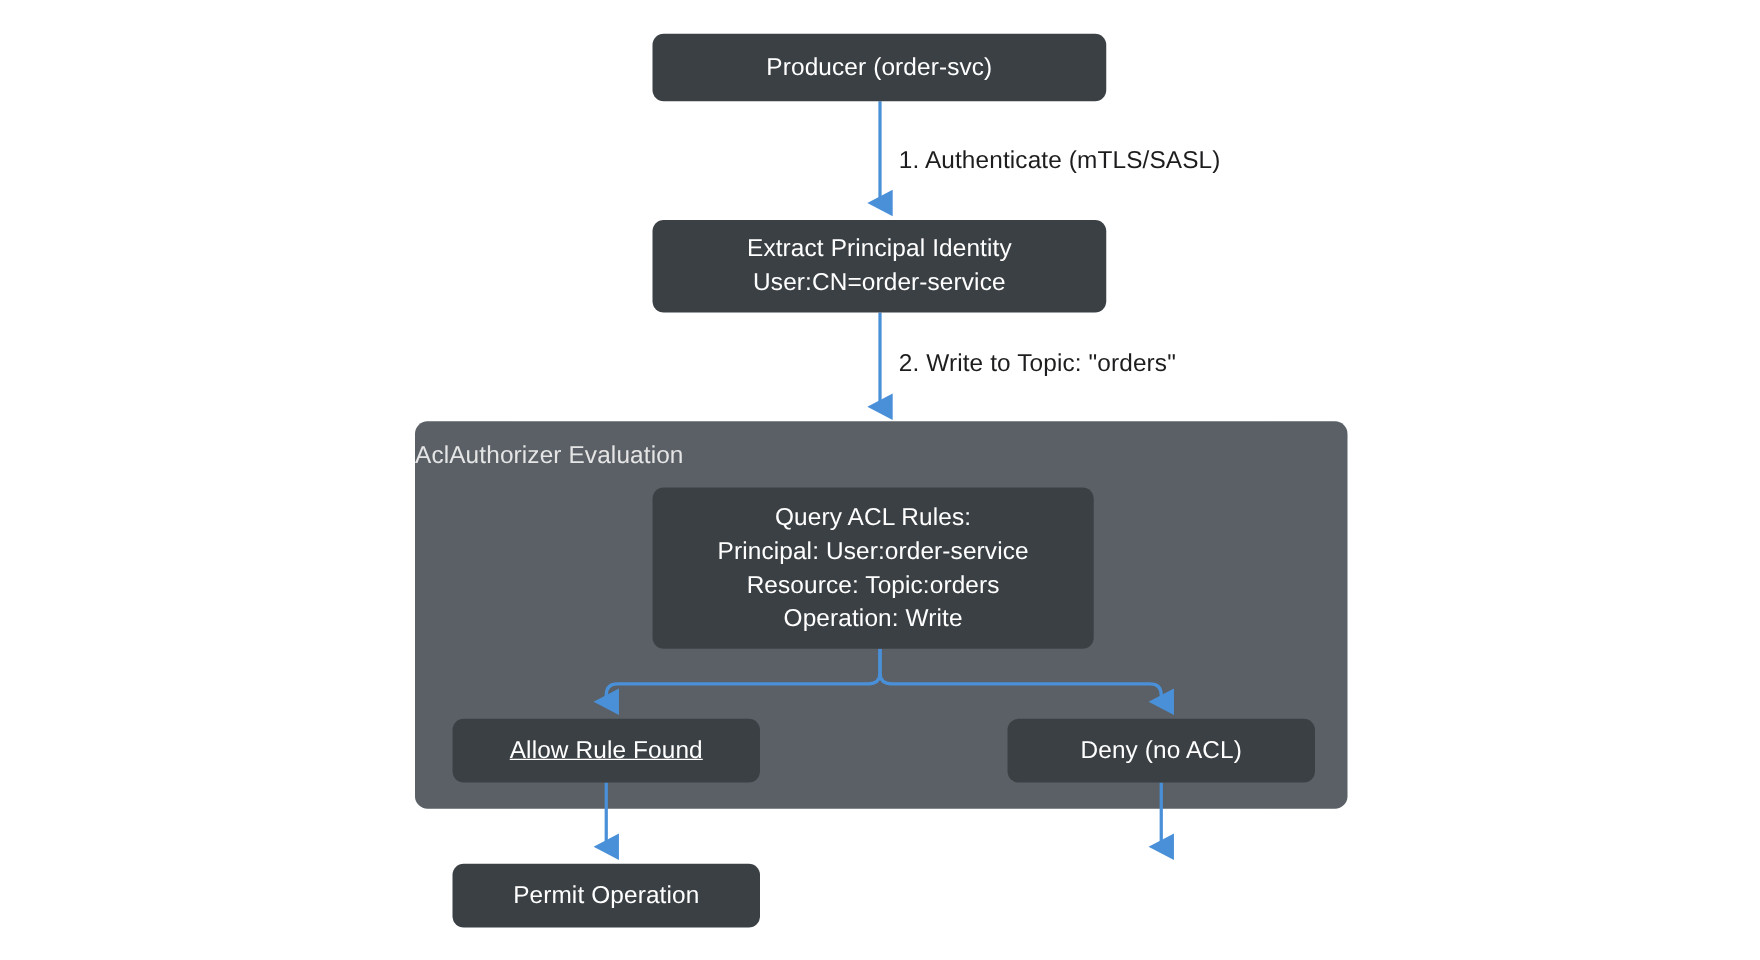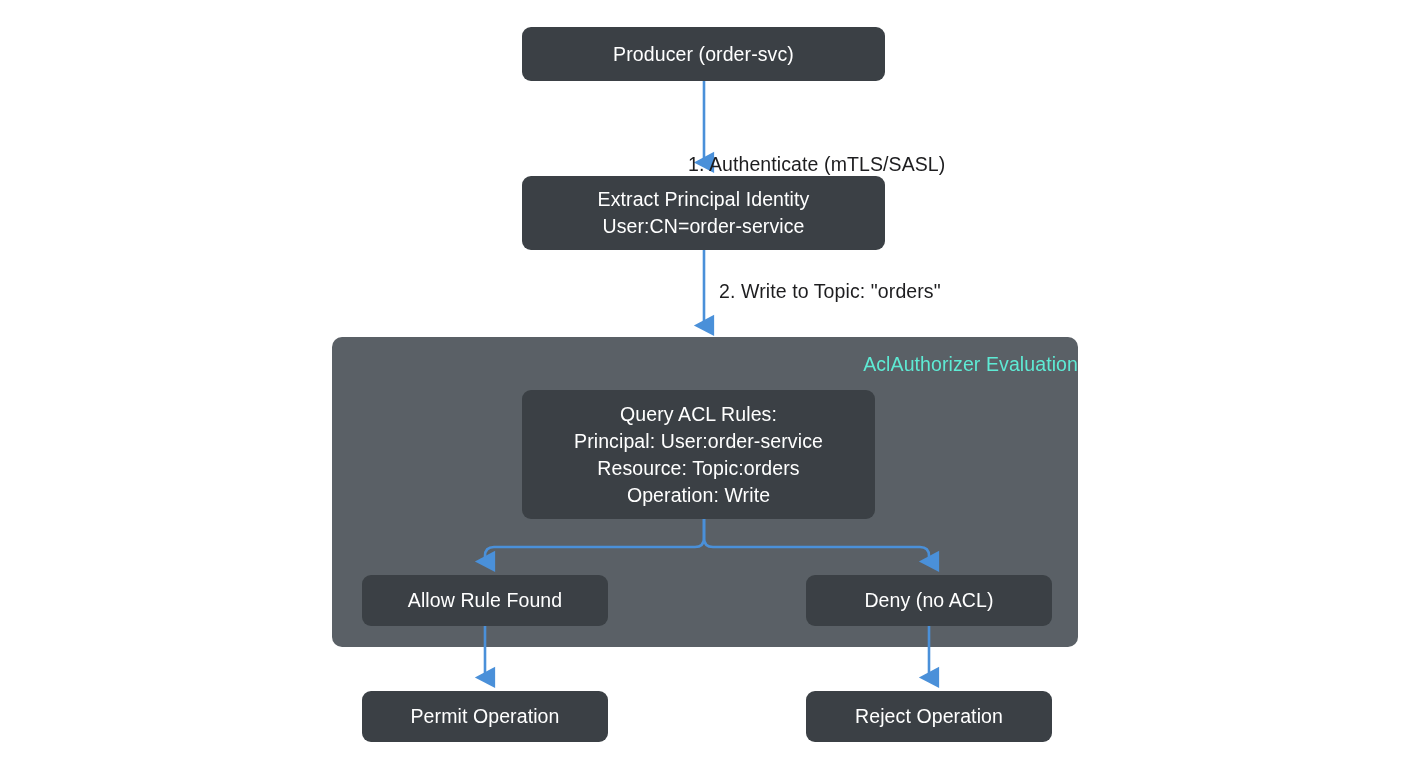--- a/index.html
+++ b/index.html
@@ -35,22 +35,22 @@
     width: 746px;
     height: 310px;
     background: #5a6066;
     border-radius: 10px;
   }
   .subgraph-title {
     position: absolute;
     left: 0;
     top: 14px;
     width: 100%;
-    text-align: right;
-    color: #5eead4;
+    text-align: left;
+    color: #e5e5e5;
     font-size: 19.5px;
     line-height: 26px;
     letter-spacing: 0.1px;
   }
   .node {
     position: absolute;
     background: #3b4045;
     border-radius: 9px;
     color: #ffffff;
     display: flex;
@@ -67,40 +67,40 @@
   #node-producer {
     left: 522px; top: 27px; width: 363px; height: 54px;
   }
   #node-extract {
     left: 522px; top: 176px; width: 363px; height: 74px;
   }
   #node-query {
     left: 522px; top: 390px; width: 353px; height: 129px;
   }
   #node-allow {
-    left: 362px; top: 575px; width: 246px; height: 51px;
+    left: 362px; top: 575px; width: 246px; height: 51px; text-decoration: underline;
   }
   #node-deny {
     left: 806px; top: 575px; width: 246px; height: 51px;
   }
   #node-permit {
     left: 362px; top: 691px; width: 246px; height: 51px; text-align: center;
   }
   #node-reject {
     left: 806px; top: 691px; width: 246px; height: 51px;
   }
   .edge-label {
     position: absolute;
     color: #1d1d1f;
     font-size: 19.5px;
     line-height: 26px;
     white-space: nowrap;
     letter-spacing: 0.1px;
   }
-  #label-authenticate { left: 688px; top: 115px; margin-top: 36px; }
+  #label-authenticate { left: 719px; top: 115px; }
   #label-write        { left: 719px; top: 278px; }
 </style>
 </head>
 <body>
 
 <div id="canvas">
 
   <div class="subgraph">
     <div class="subgraph-title">AclAuthorizer Evaluation</div>
   </div>
@@ -146,19 +146,18 @@
 Principal: User:order-service
 Resource: Topic:orders
 Operation: Write</div>
 
   <div class="node" id="node-allow">Allow Rule Found</div>
 
   <div class="node" id="node-deny">Deny (no ACL)</div>
 
   <div class="node" id="node-permit">Permit Operation</div>
 
-  <div class="node" id="node-reject">Reject Operation</div>
 
   <div class="edge-label" id="label-authenticate">1. Authenticate (mTLS/SASL)</div>
 
   <div class="edge-label" id="label-write">2. Write to Topic: "orders"</div>
 
 </div>
 
 </body></html>

